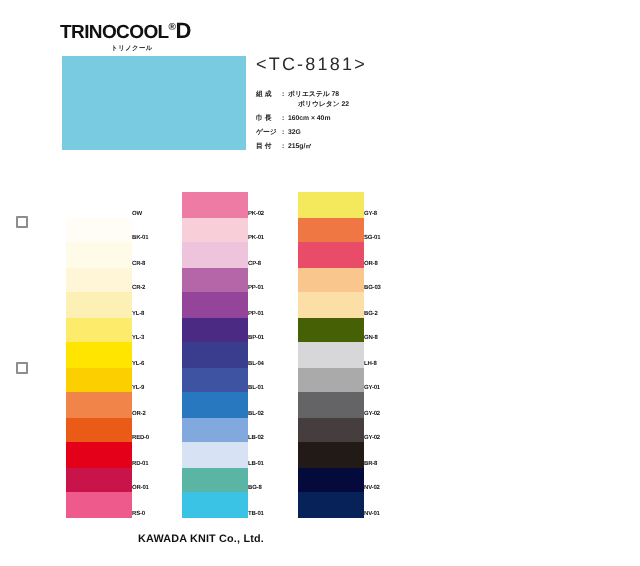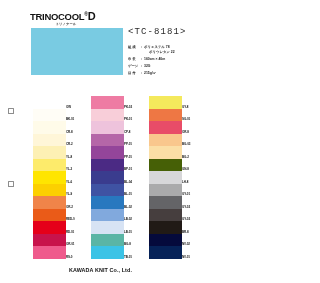--- a/index.html
+++ b/index.html
@@ -73,21 +73,21 @@
     position: absolute;
     left: 128px;
     top: 27px;
     width: 70px;
   }
   .spec-code {
     font-size: 9px;
     color: #2b2b2b;
     letter-spacing: 1.1px;
     white-space: nowrap;
-    font-family: Liberation Mono, monospace;
+    font-family: Liberation Sans, sans-serif;
   }
   .spec-list {
     margin-top: 8px;
   }
   .spec-row {
     display: flex;
     align-items: flex-start;
     font-size: 3.4px;
     line-height: 4.6px;
     color: #1c1c1c;

